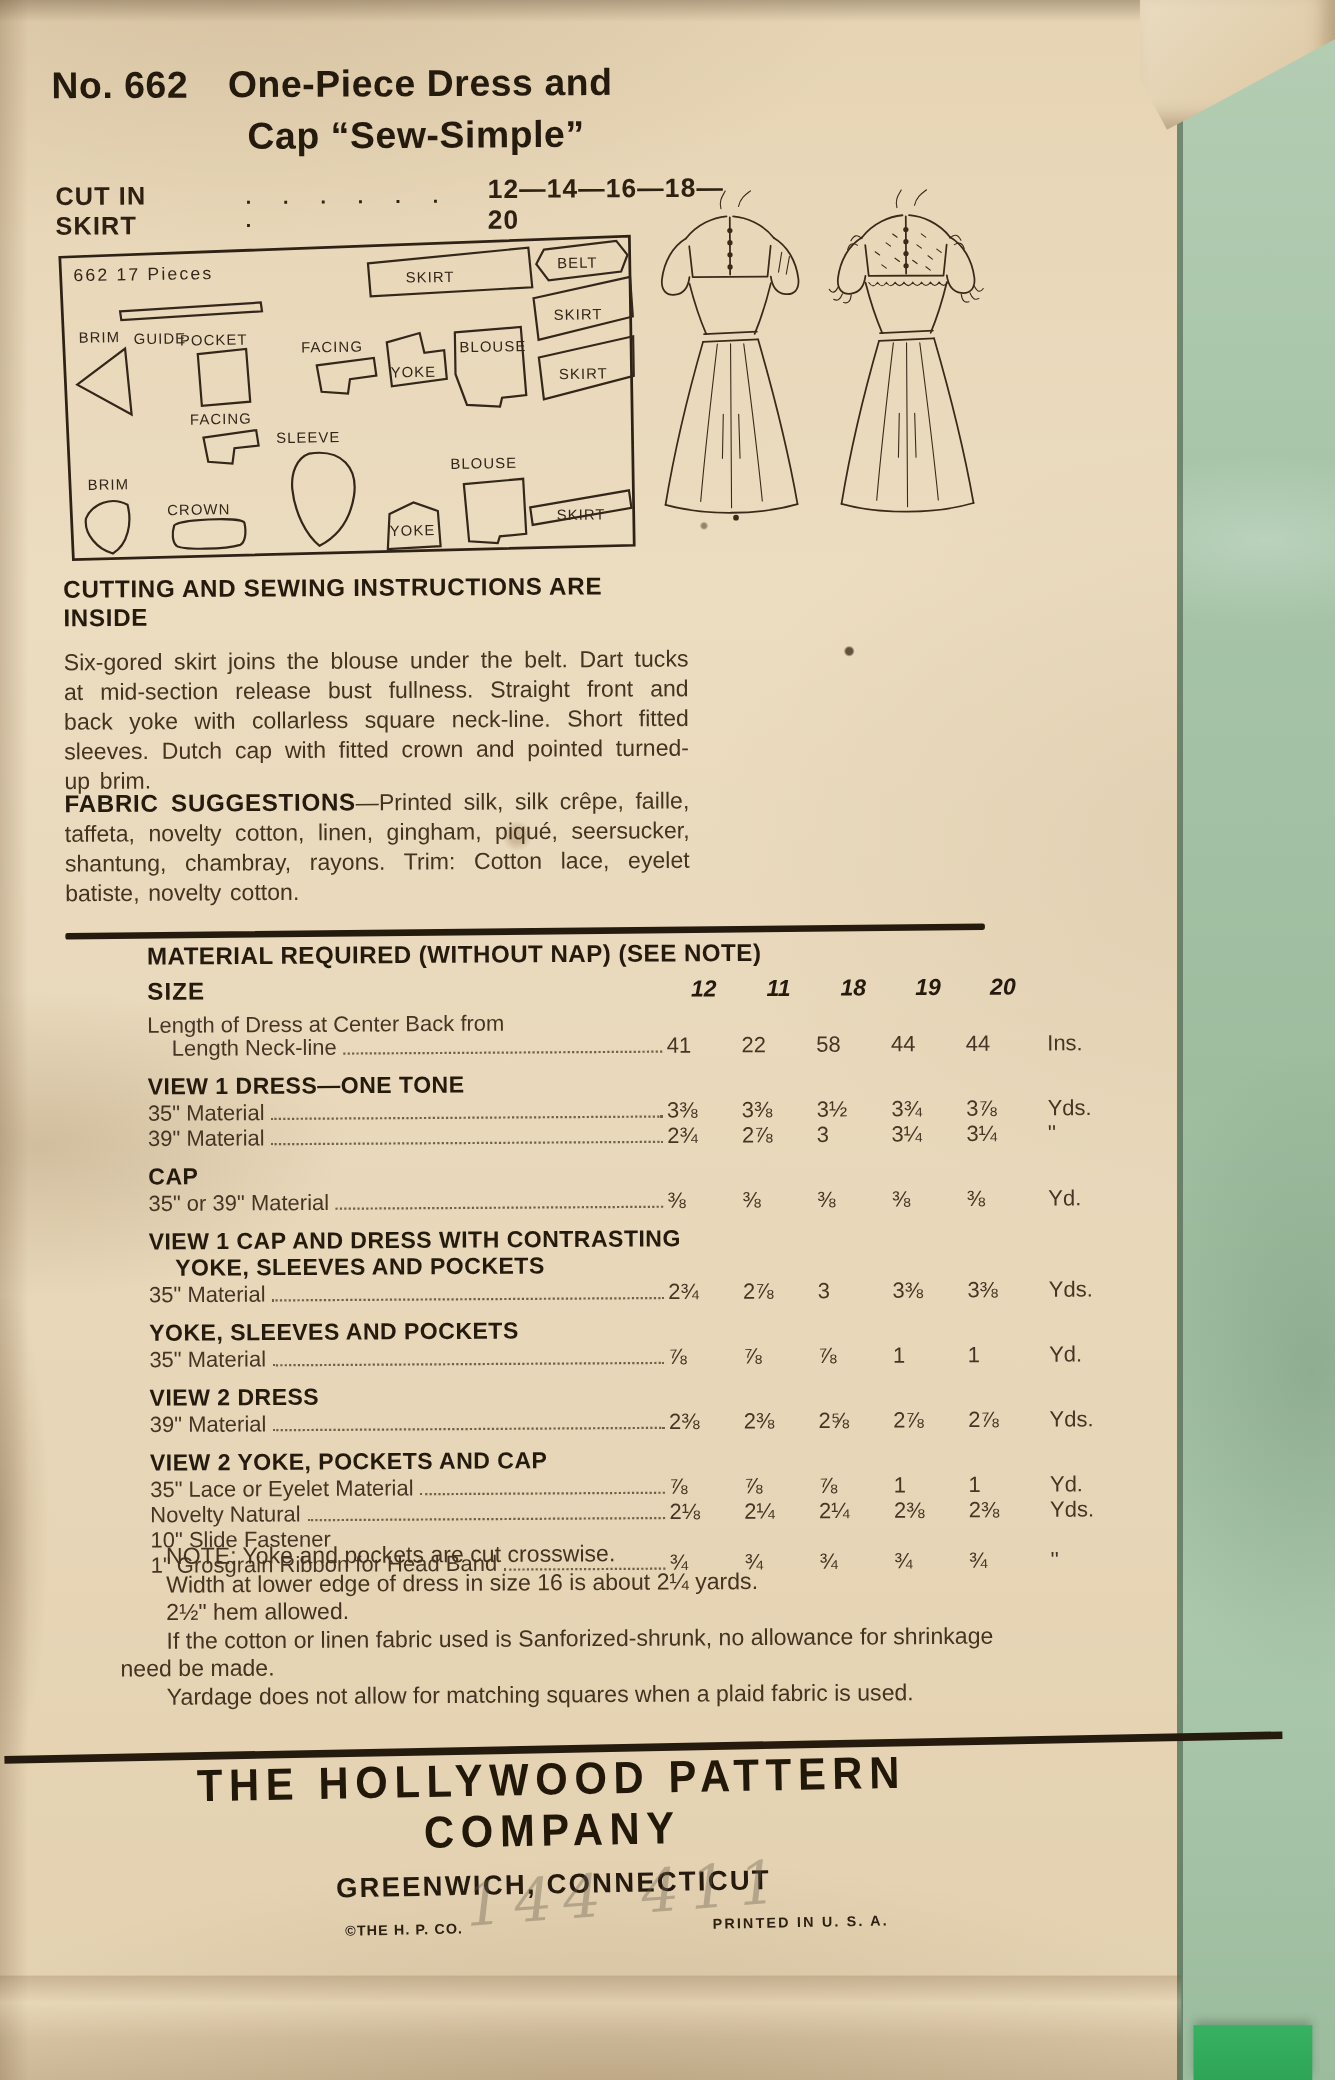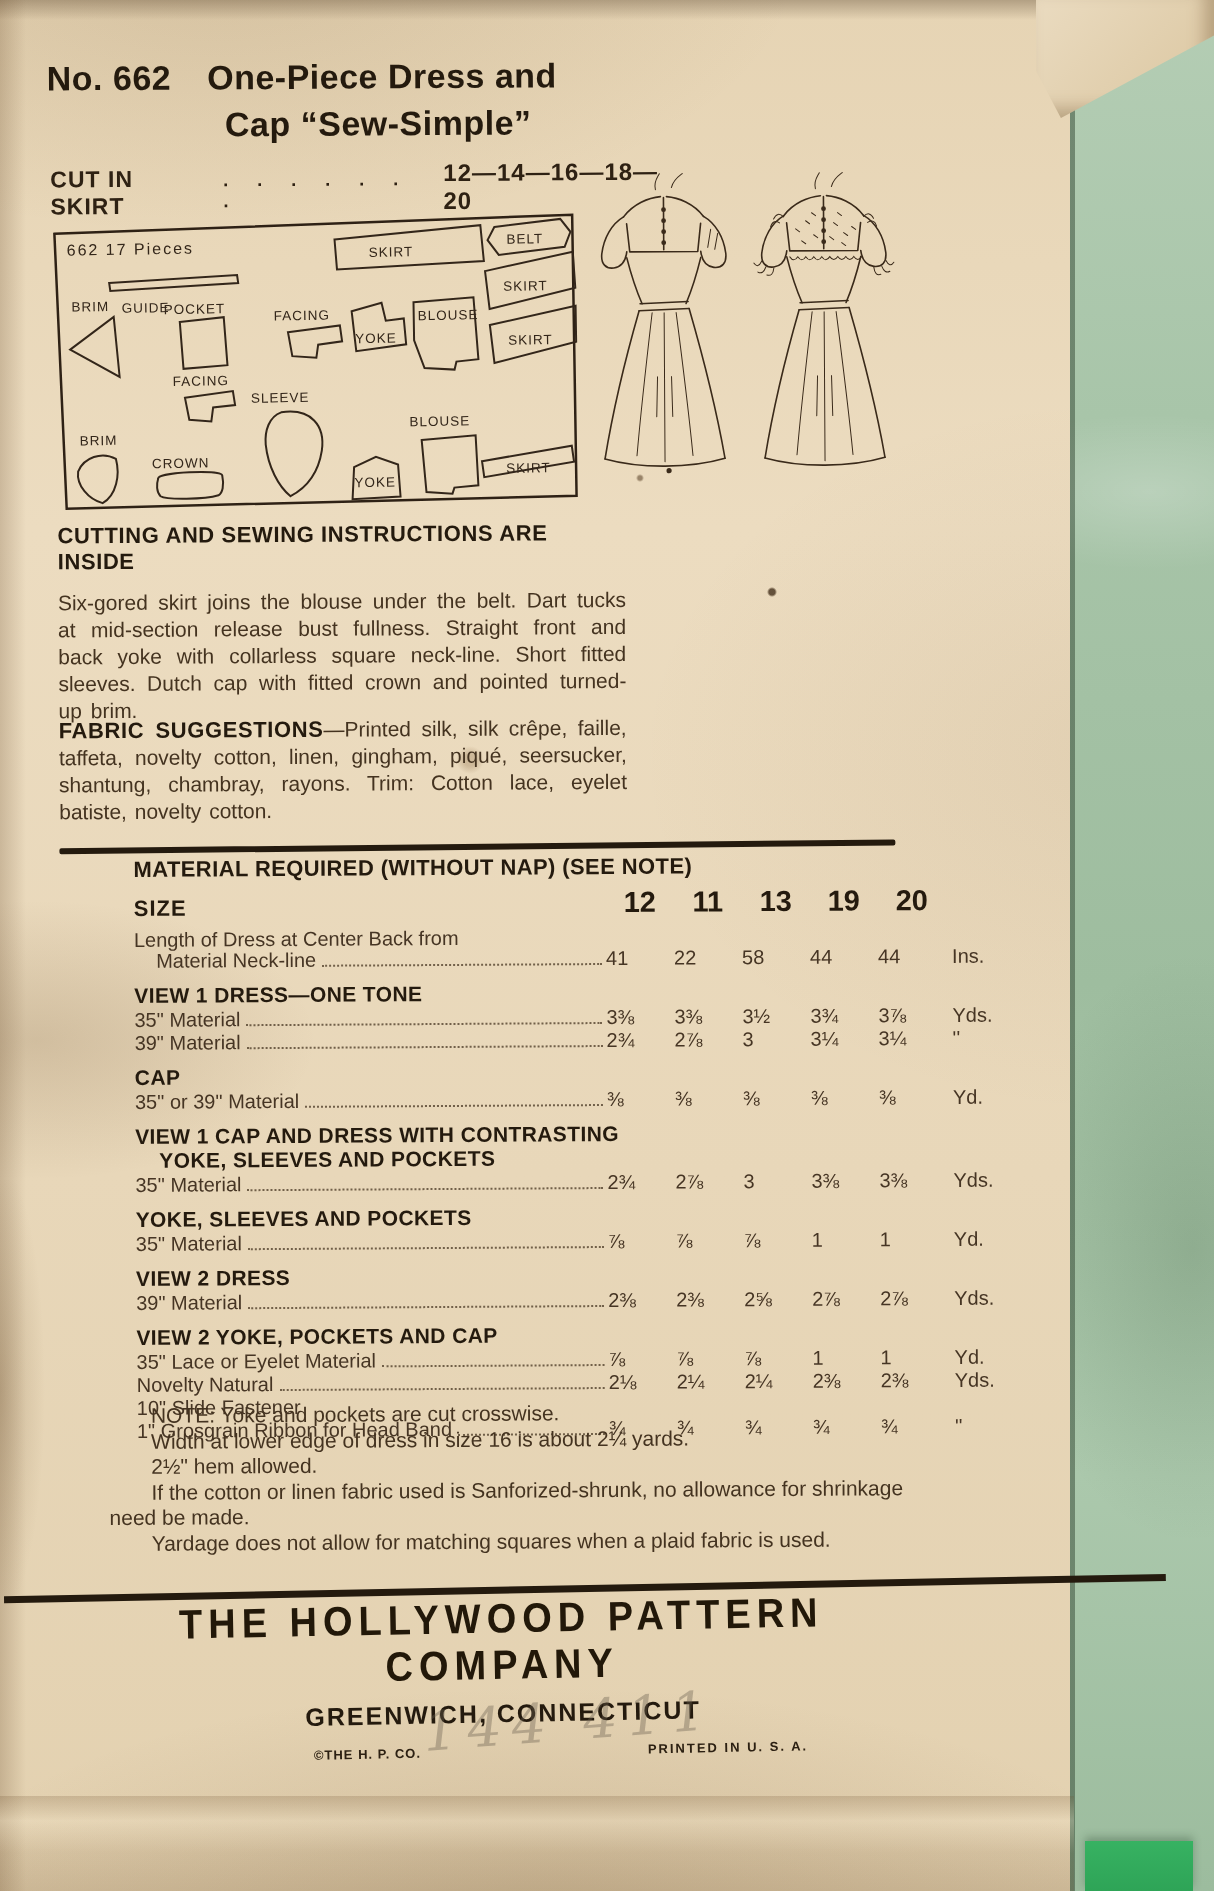--- a/index.html
+++ b/index.html
@@ -85,21 +85,21 @@
 
   .rule1{position:absolute;left:60px;top:843px;width:836px;height:6px;background:#241a0e;transform:rotate(-.25deg);border-radius:2px;}
   .rule2{position:absolute;left:0px;top:1585px;width:1162px;height:7px;background:#241a0e;transform:rotate(-.75deg);}
 
   
   .mtable{position:absolute;left:134px;top:854px;width:906px;}
   .t-title{font-size:22px;font-weight:700;letter-spacing:.4px;color:#241a0e;}
   .trow,.srow{display:grid;grid-template-columns:472px 68px 68px 68px 68px 68px 86px;align-items:end;}
   .srow{margin-top:6px;}
   .srow .sl{font-size:22px;font-weight:700;letter-spacing:1px;color:#241a0e;}
-  .srow .sn{font-size:29px;font-weight:700;text-align:center;color:#241a0e;}
+  .srow .sn{font-size:21px;font-weight:700;text-align:center;color:#241a0e;font-style:italic;}
   .trow{margin-top:2px;font-size:20px;line-height:21px;color:#463524;}
   .tlabel{display:flex;align-items:baseline;min-width:0;}
   .tlabel .dots{flex:1;border-bottom:2px dotted rgba(74,56,36,.75);margin:0 4px 4px 6px;min-width:10px;}
   .tlabel.no-dots .dots{border-bottom:none;}
   .tlabel2{display:block;}
   .tlabel2 .l2{display:flex;align-items:baseline;padding-left:22px;}
   .tlabel2 .l2 .dots{flex:1;border-bottom:2px dotted rgba(74,56,36,.75);margin:0 4px 4px 6px;}
   .tv{text-align:left;}
   .tu{padding-left:6px;}
   .tsec{margin-top:12px;font-size:21px;font-weight:700;letter-spacing:.4px;color:#241a0e;}
@@ -263,31 +263,31 @@
 
     <div class="rule1"></div>
 
     <div class="mtable">
       <div class="t-title">MATERIAL REQUIRED (WITHOUT NAP) (SEE NOTE)</div>
 
       <div class="srow">
         <div class="sl">SIZE</div>
         <div class="sn">12</div>
         <div class="sn">11</div>
-        <div class="sn">13</div>
+        <div class="sn">18</div>
         <div class="sn">19</div>
         <div class="sn">20</div>
         <div class="sn"></div>
       </div>
 
       <div class="trow gap8">
         <div class="tlabel2">
           <div>Length of Dress at Center Back from</div>
           <div class="l2">
-              <span>Material Neck-line</span>
+              <span>Length Neck-line</span>
               <span class="dots"></span>
             </div>
         </div>
         <div class="tv">41</div>
         <div class="tv">22</div>
         <div class="tv">58</div>
         <div class="tv">44</div>
         <div class="tv">44</div>
         <div class="tu">Ins.</div>
       </div>

